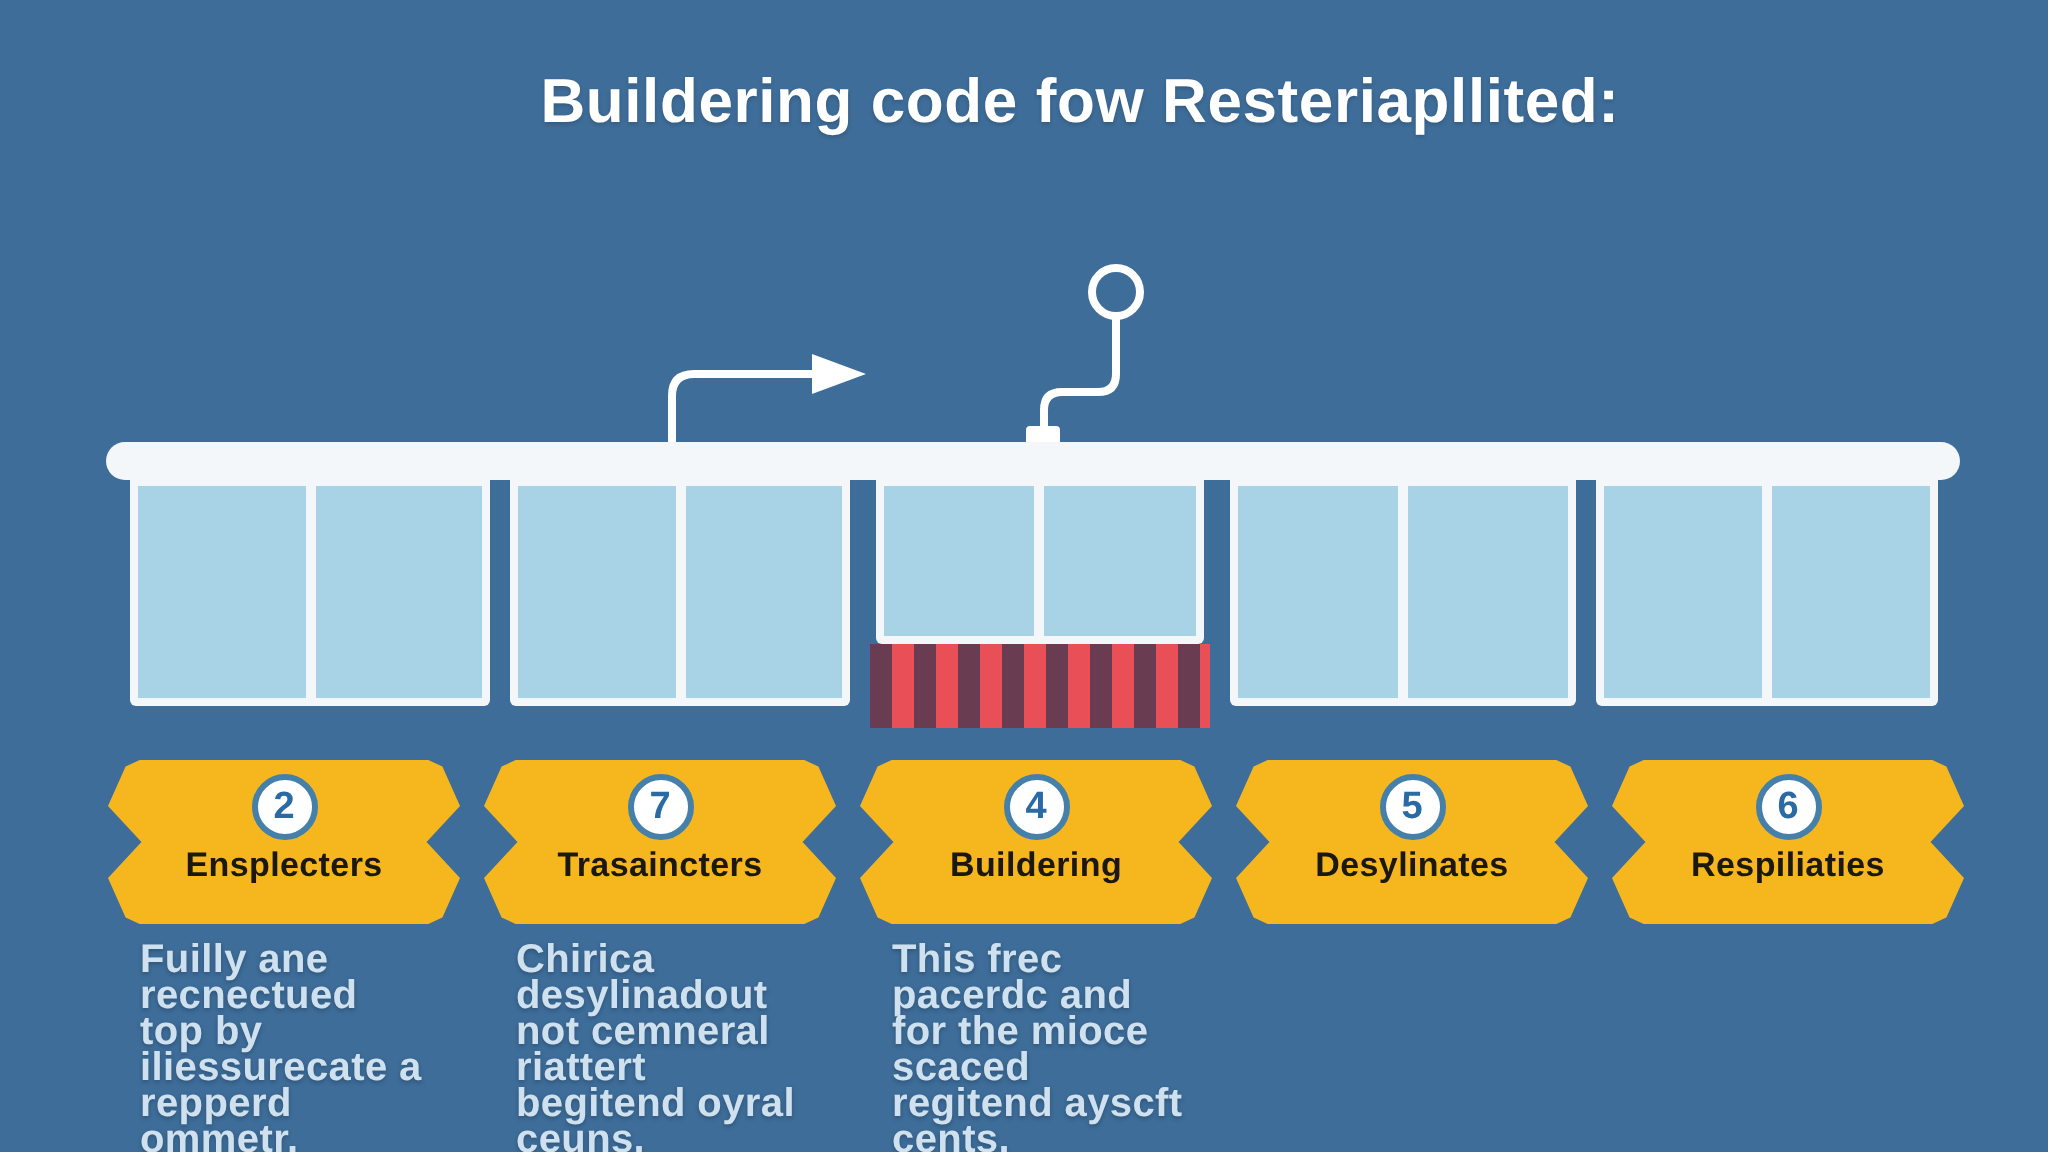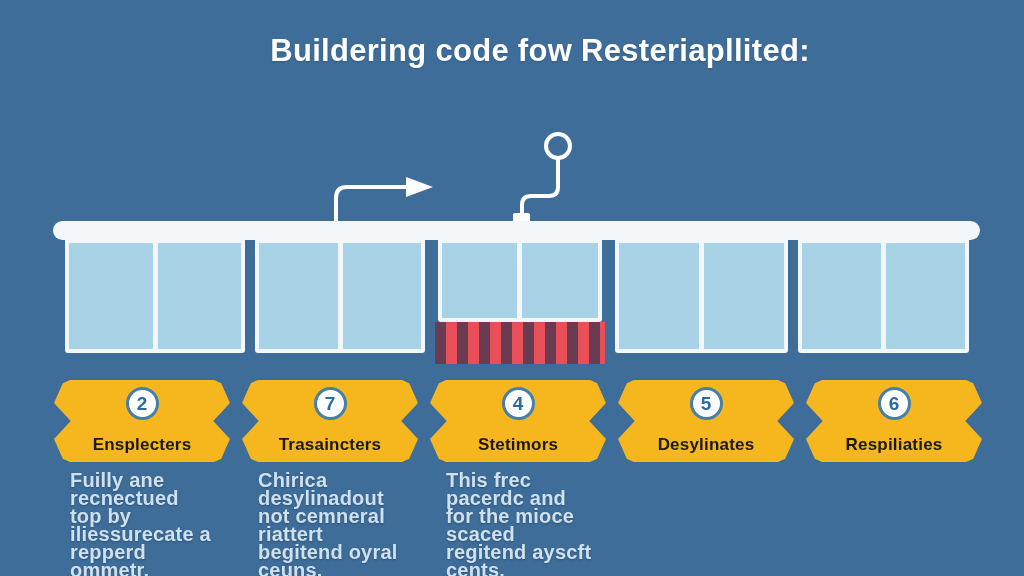--- a/index.html
+++ b/index.html
@@ -62,21 +62,21 @@
                       0% 28%, 5% 4%);
     display:flex; flex-direction:column; align-items:center; padding-top:7px;
   }
   .numcircle{
     width:33px; height:33px; border-radius:50%;
     background:#ffffff; border:3px solid var(--ring_blue);
     display:flex; align-items:center; justify-content:center;
     color:var(--num_blue); font-weight:bold; font-size:19px;
   }
   .steplabel{
-    margin-top:15px; color:var(--label_dark);
+    margin-top:3px; color:var(--label_dark);
     font-weight:bold; font-size:17px; letter-spacing:.2px;
   }
   .desc{
     margin-top:9px; width:172px; padding-left:14px;
     color:var(--desc_text); font-weight:bold; font-size:20px; line-height:18px;
     letter-spacing:.2px; white-space:pre-line; text-align:left;
     text-shadow:0 1px 2px rgba(15,35,55,.35);
   }
 </style>
 </head>
@@ -144,21 +144,21 @@
       <div class="steplabel">Trasaincters</div>
     </div>
     <div class="desc">Chirica desylinadout
 not cemneral riattert
 begitend oyral ceuns.</div>
   </div>
 
   <div class="card">
     <div class="ribbon">
       <div class="numcircle">4</div>
-      <div class="steplabel">Stetimors</div>
+      <div class="steplabel">Buildering</div>
     </div>
     <div class="desc">This frec pacerdc and
 for the mioce scaced
 regitend ayscft cents.</div>
   </div>
 
   <div class="card">
     <div class="ribbon">
       <div class="numcircle">5</div>
       <div class="steplabel">Desylinates</div>

